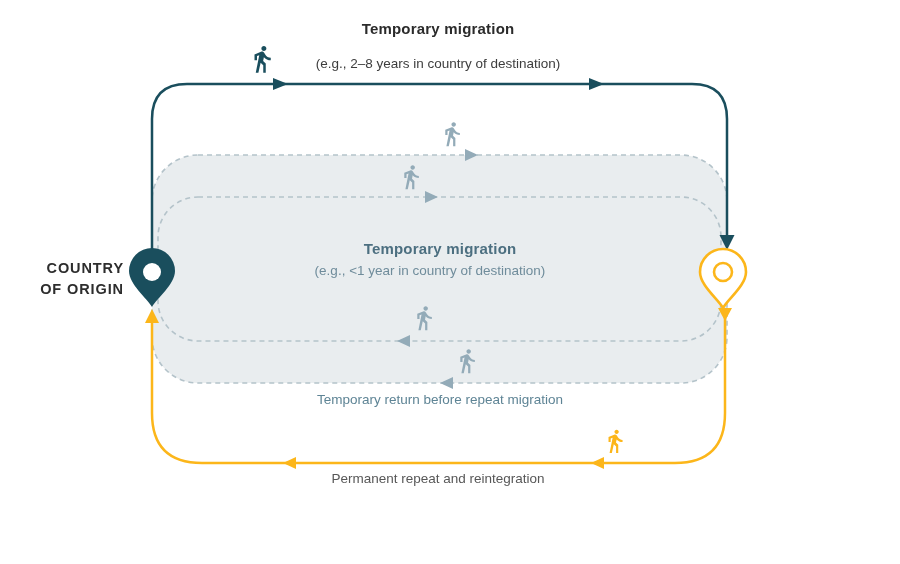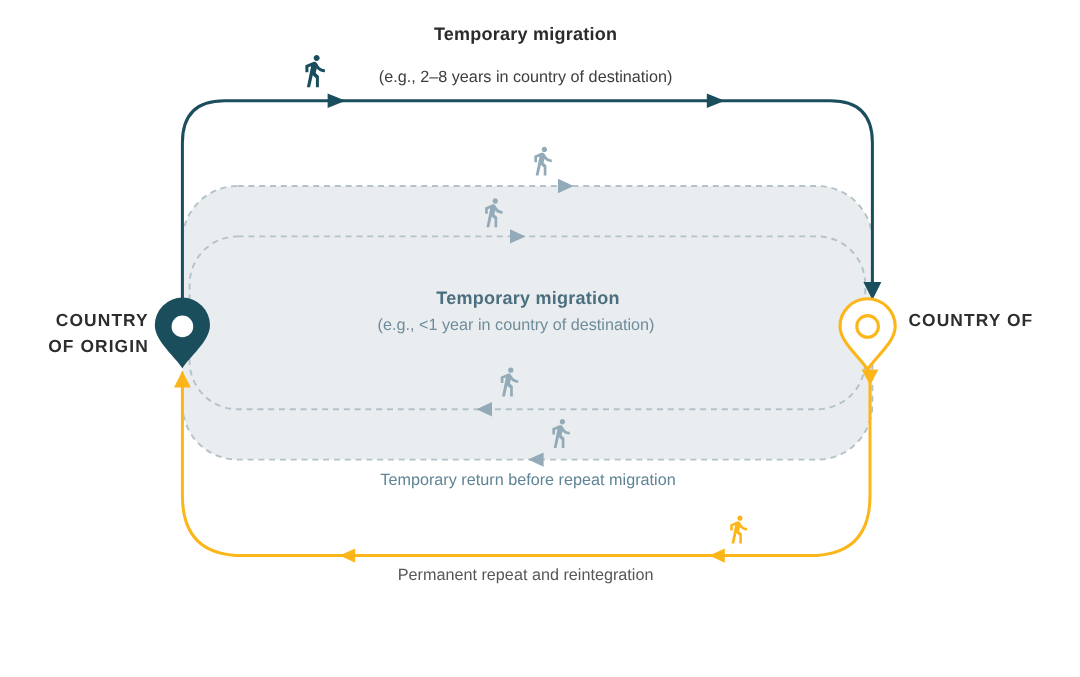--- a/index.html
+++ b/index.html
@@ -85,14 +85,13 @@
 <div class="label centered t-temp-return" style="left:440px;top:392px;">Temporary return before repeat migration</div>
 
 <div class="label centered t-perm-return" style="left:438px;top:471px;">Permanent repeat and reintegration</div>
 
 <div class="label country country-origin" style="right:776px;top:258px;">
   <div>COUNTRY</div>
   <div>OF ORIGIN</div>
 </div>
 
 <div class="label country country-dest" style="left:757px;top:258px;">
-  <div>COUNTRY OF</div>
 </div>
 
 </body></html>

